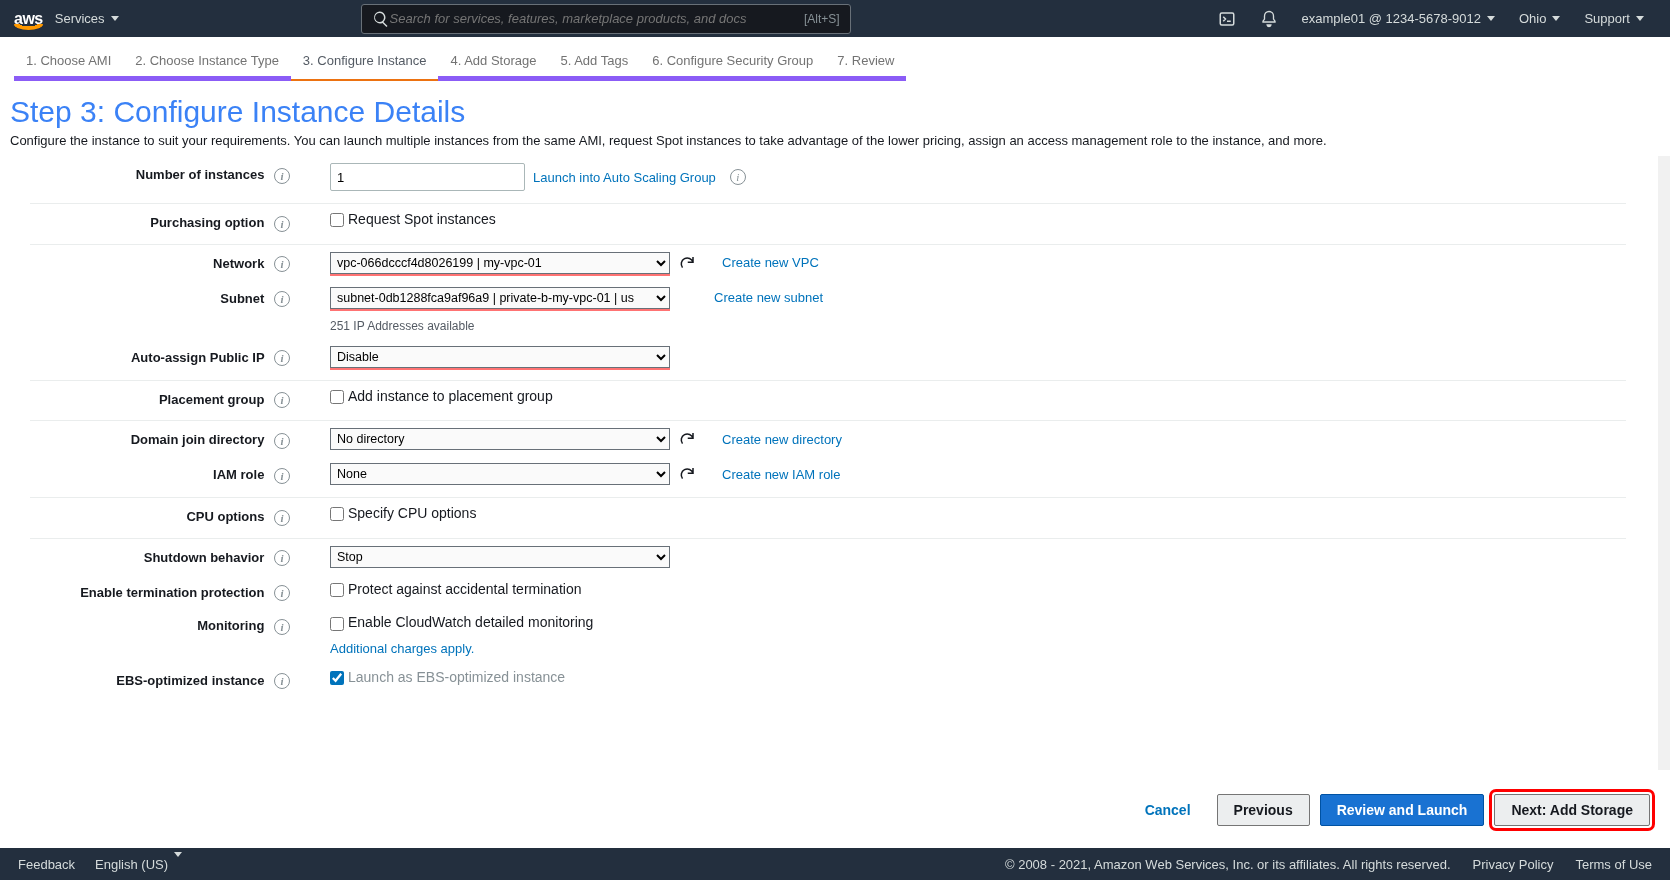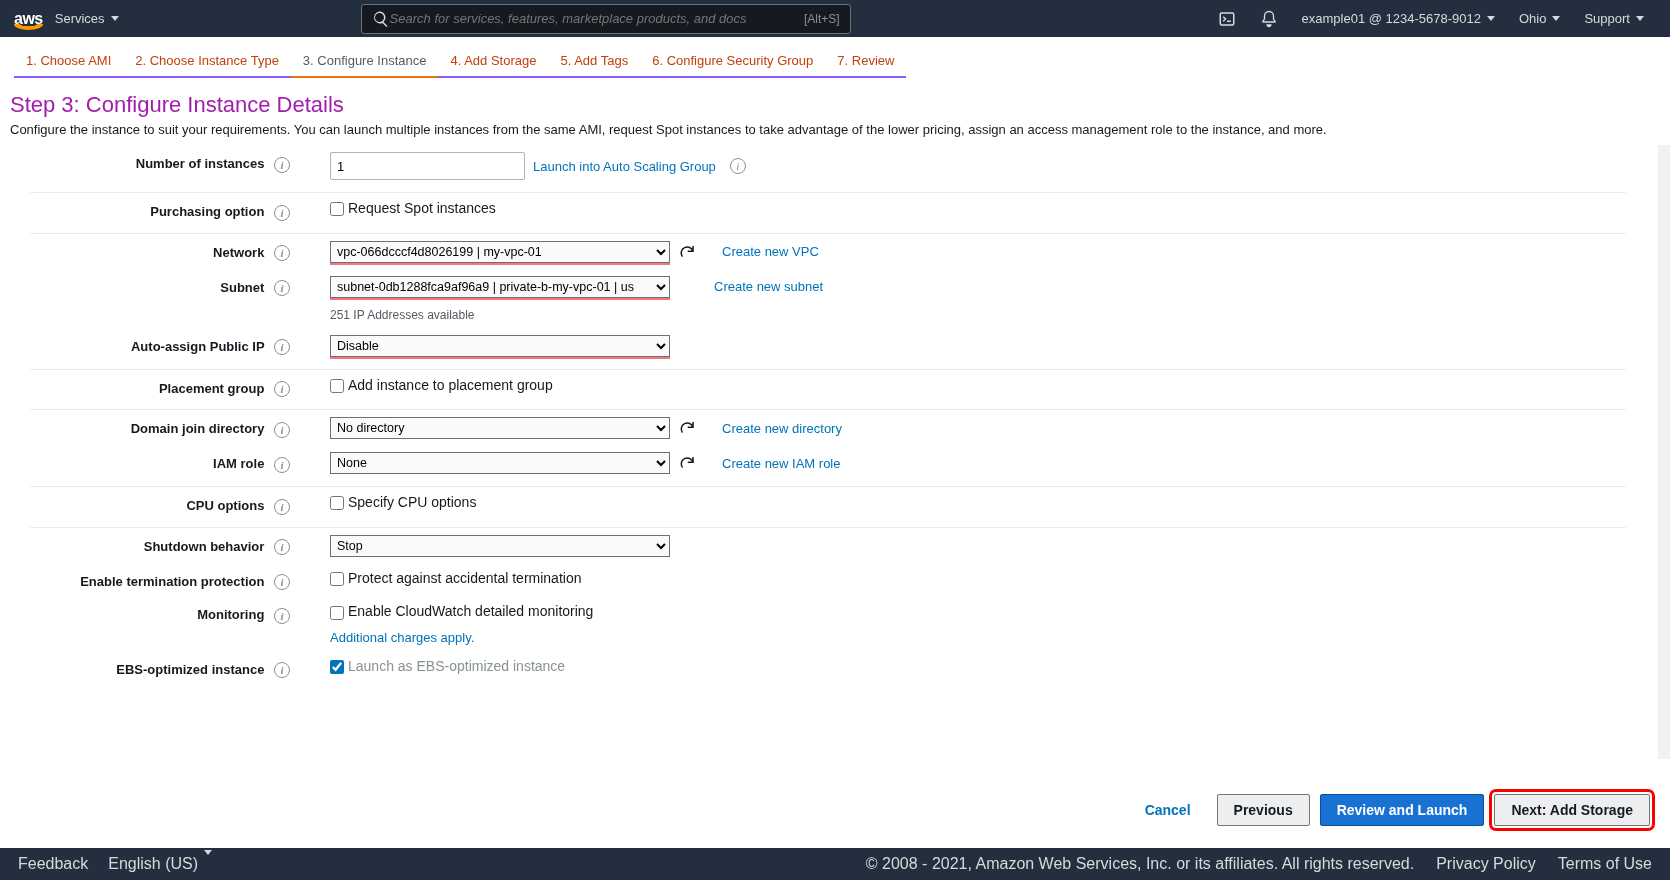--- a/index.html
+++ b/index.html
@@ -13,23 +13,23 @@
   .hdr-item { display:flex; align-items:center; gap:6px; padding:0 12px; cursor:pointer; color:#d5dbdb; font-size:13px;}
   .caret-down{width:0;height:0;border-left:4px solid transparent;border-right:4px solid transparent;border-top:5px solid #d5dbdb;}
   .searchbox{ flex:0 0 490px; margin-left:230px; height:30px; border:1px solid #687078; background:#16191f; border-radius:3px;
     display:flex; align-items:center; padding:0 10px; color:#879196;}
   .searchbox input{flex:1;background:transparent;border:none;outline:none;color:#d5dbdb;font-style:italic;font-size:13px;}
   .kbd{font-size:12px;color:#879196;}
   .hdr-right{margin-left:auto;display:flex;align-items:center;}
   .hdr-icon{width:18px;height:18px;fill:#d5dbdb;}
   
   .wiz { display:flex; gap:0; padding: 10px 14px 0; font-size:13px;}
-  .wiz a{ color:#c2410c; text-decoration:none; padding:6px 12px 8px; border-bottom:2px solid #8b5cf6; cursor:pointer;}
+  .wiz a{ color:#737373; text-decoration:none; padding:6px 12px 8px; border-bottom:5px solid #8b5cf6; cursor:pointer;}
   .wiz a.active{ color:#545b64; border-bottom:2px solid #ec7211; font-weight:400;}
-  .page-title{font-size:22px; font-weight:400; padding:14px 10px 4px; color:#a21caf;}
+  .page-title{font-size:30px; font-weight:400; padding:14px 10px 4px; color:#3b82f6;}
   .page-desc{font-size:13px; padding:0 10px 8px; color:#16191f;}
   
   .form-area{ overflow-y:auto; height:614px; border-right:12px solid #f1f1f1; padding-right:2px;}
   .form-area::-webkit-scrollbar{width:14px;background:#eaeded;}
   .form-area::-webkit-scrollbar-thumb{background:#aab7b8;border-radius:3px;}
   .form-row{display:flex; align-items:flex-start; padding:6px 0; border-top:1px solid transparent;}
   .sep{border-top:1px solid #eaeded; margin:6px 30px 0;}
   .lbl{width:300px; text-align:right; color:#16191f; font-weight:700; font-size:13px; padding-top:4px; padding-right:10px;}
   .info-icon{display:inline-flex;width:16px;height:16px;border:1px solid #879196;border-radius:50%;color:#879196;
     align-items:center;justify-content:center;font-size:11px;font-family:Georgia,serif;font-style:italic;margin-left:6px;cursor:pointer;vertical-align:middle;}
@@ -44,21 +44,21 @@
   .refresh-icon svg{width:18px;height:18px;stroke:#16191f;fill:none;stroke-width:2;}
   .gap{width:10px;display:inline-block;}
   
   .btnbar{position:absolute; left:0; right:0; bottom:38px; display:flex; justify-content:flex-end; gap:10px; padding:16px 20px; background:#fff;}
   .btn{height:32px;padding:0 16px;border-radius:2px;font-size:14px;cursor:pointer;display:inline-flex;align-items:center;}
   .btn.text{border:none;background:none;color:#0073bb;font-weight:700;}
   .btn.default{border:1px solid #757575;background:#eceeef;color:#16191f;font-weight:700;}
   .btn.primary{border:1px solid #0052a3;background:#1972d2;color:#fff;font-weight:700;}
   .btn.highlight{outline:3px solid #ff0000; outline-offset:2px;}
   
-  .footer{position:absolute;left:0;right:0;bottom:0;height:32px;background:#232f3e;display:flex;align-items:center;color:#d5dbdb;font-size:16px;padding:0 18px;}
+  .footer{position:absolute;left:0;right:0;bottom:0;height:32px;background:#232f3e;display:flex;align-items:center;color:#d5dbdb;font-size:13px;padding:0 18px;}
   .footer .r{margin-left:auto;display:flex;gap:22px;text-align:center;}
   .caret-small{width:0;height:0;border-left:4px solid transparent;border-right:4px solid transparent;border-top:5px solid #d5dbdb;margin-left:6px;}
 </style>
 </head>
 <body>
 
 <div class="header">
   <span class="aws-logo">aws</span>
   <div class="hdr-item">
     <span>Services</span>

